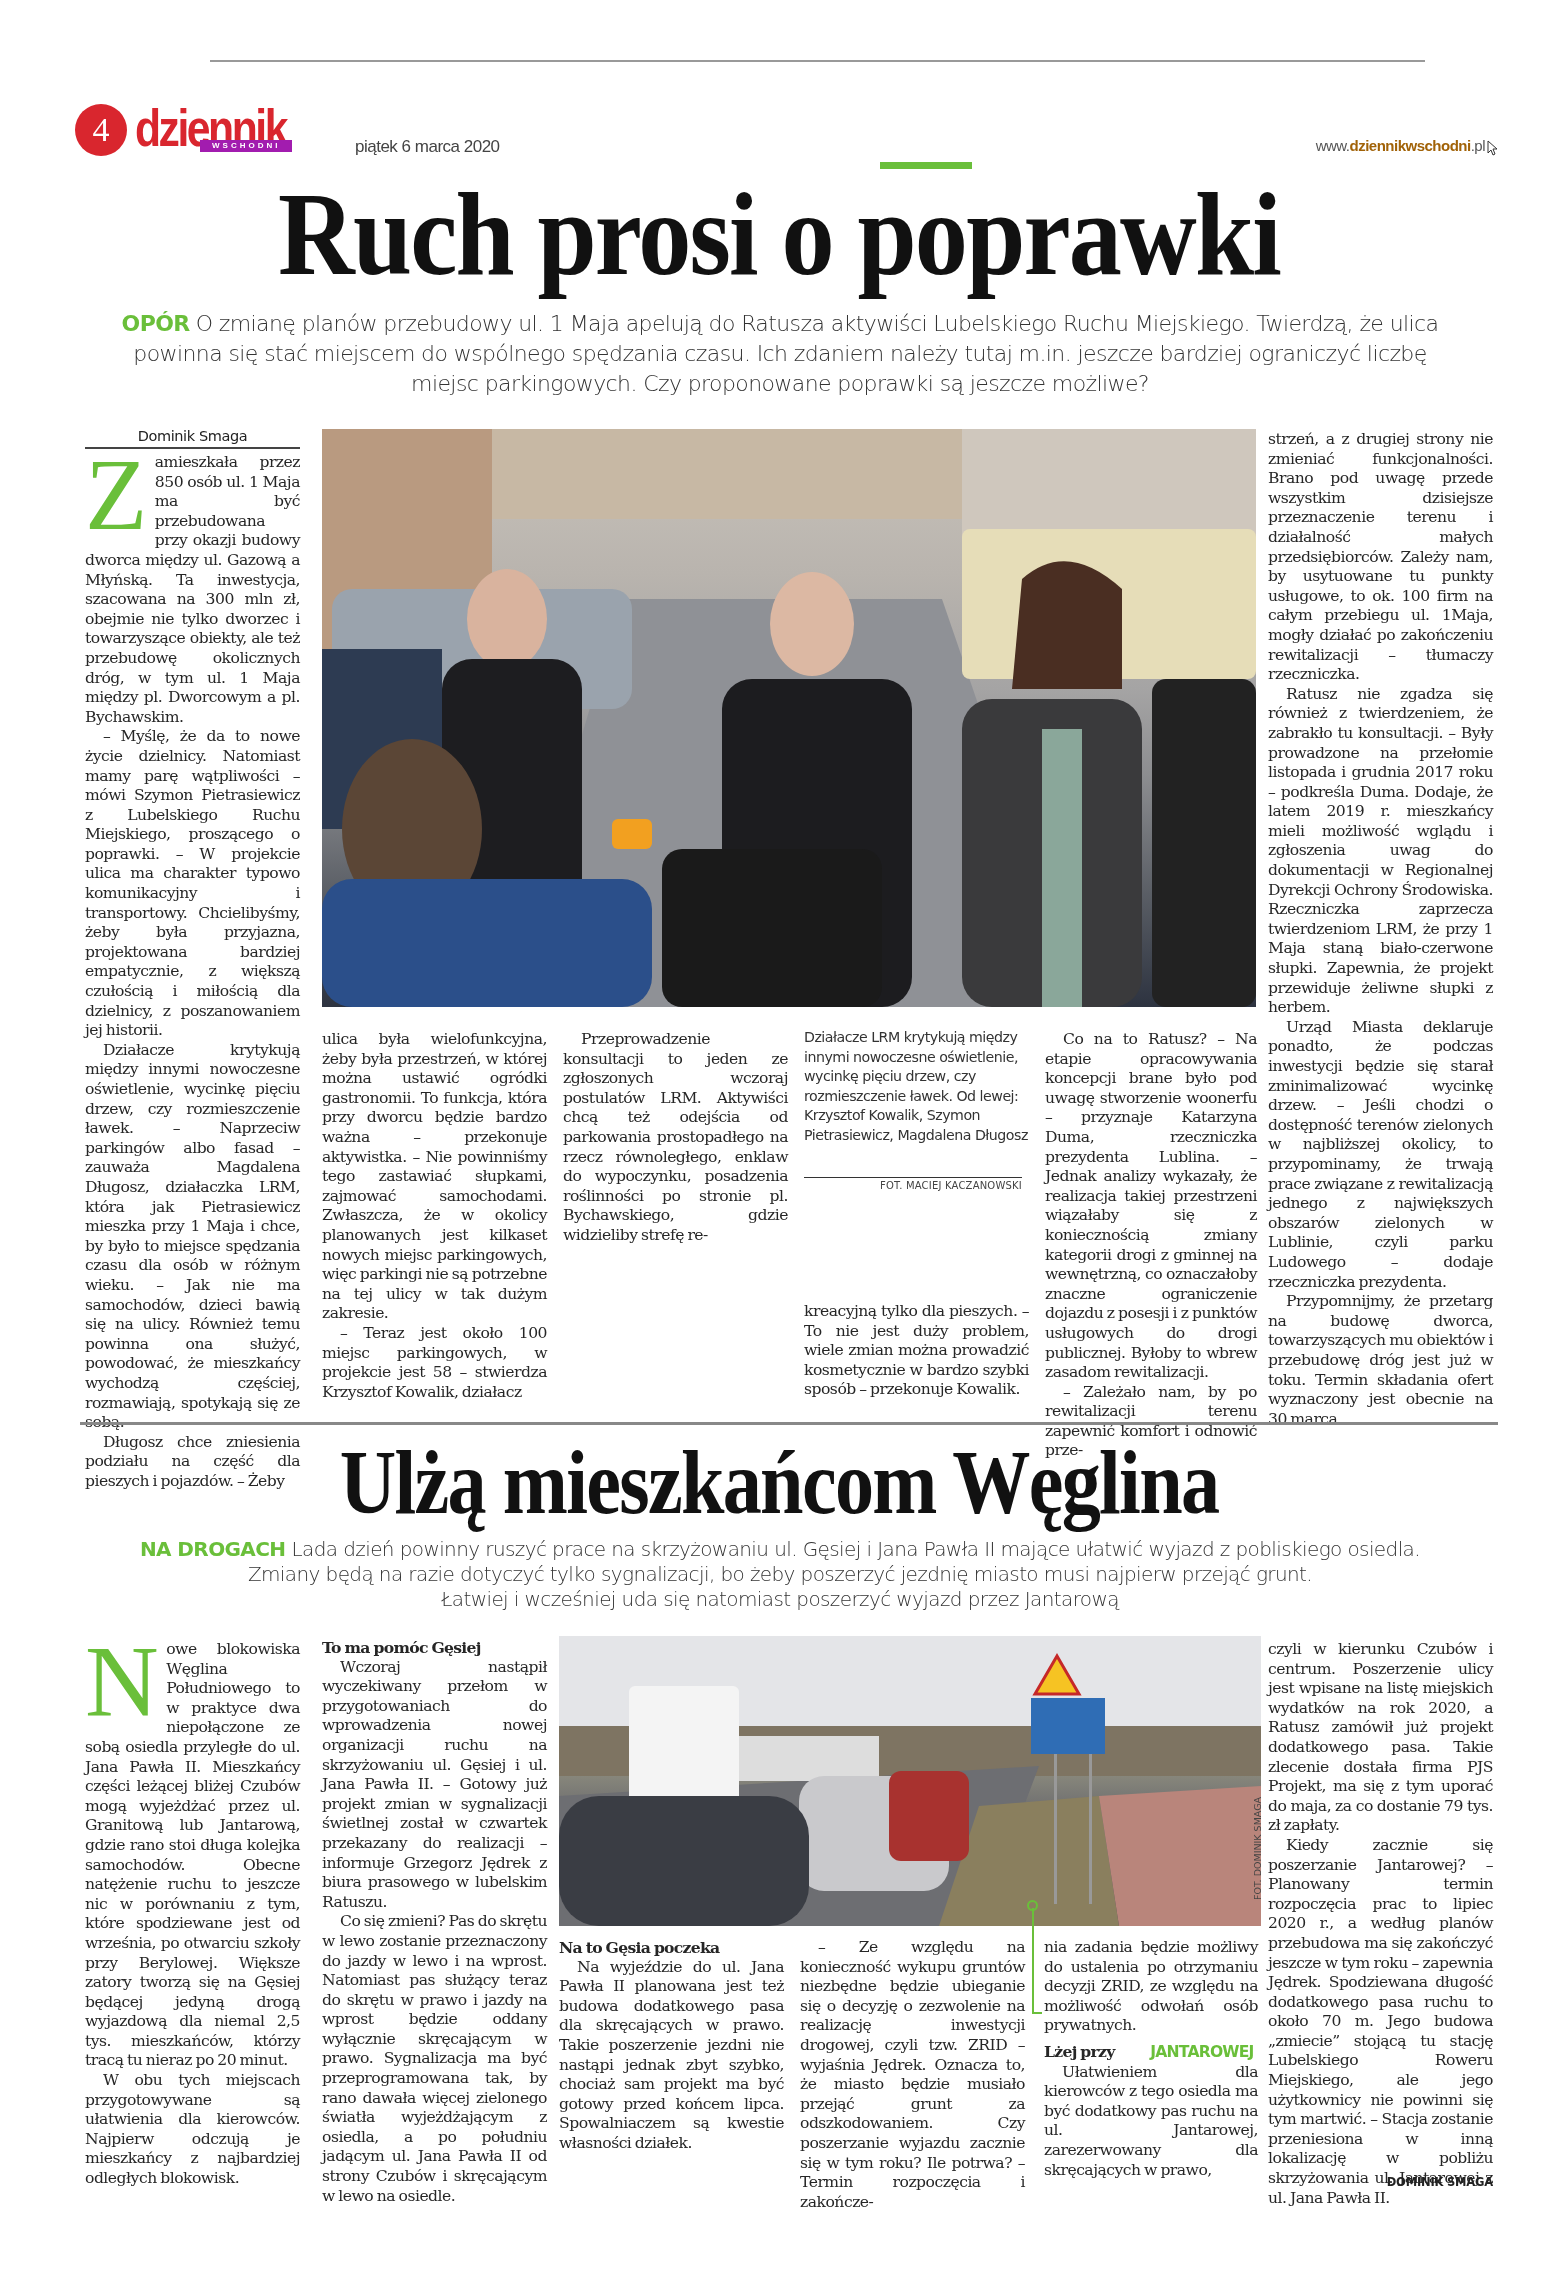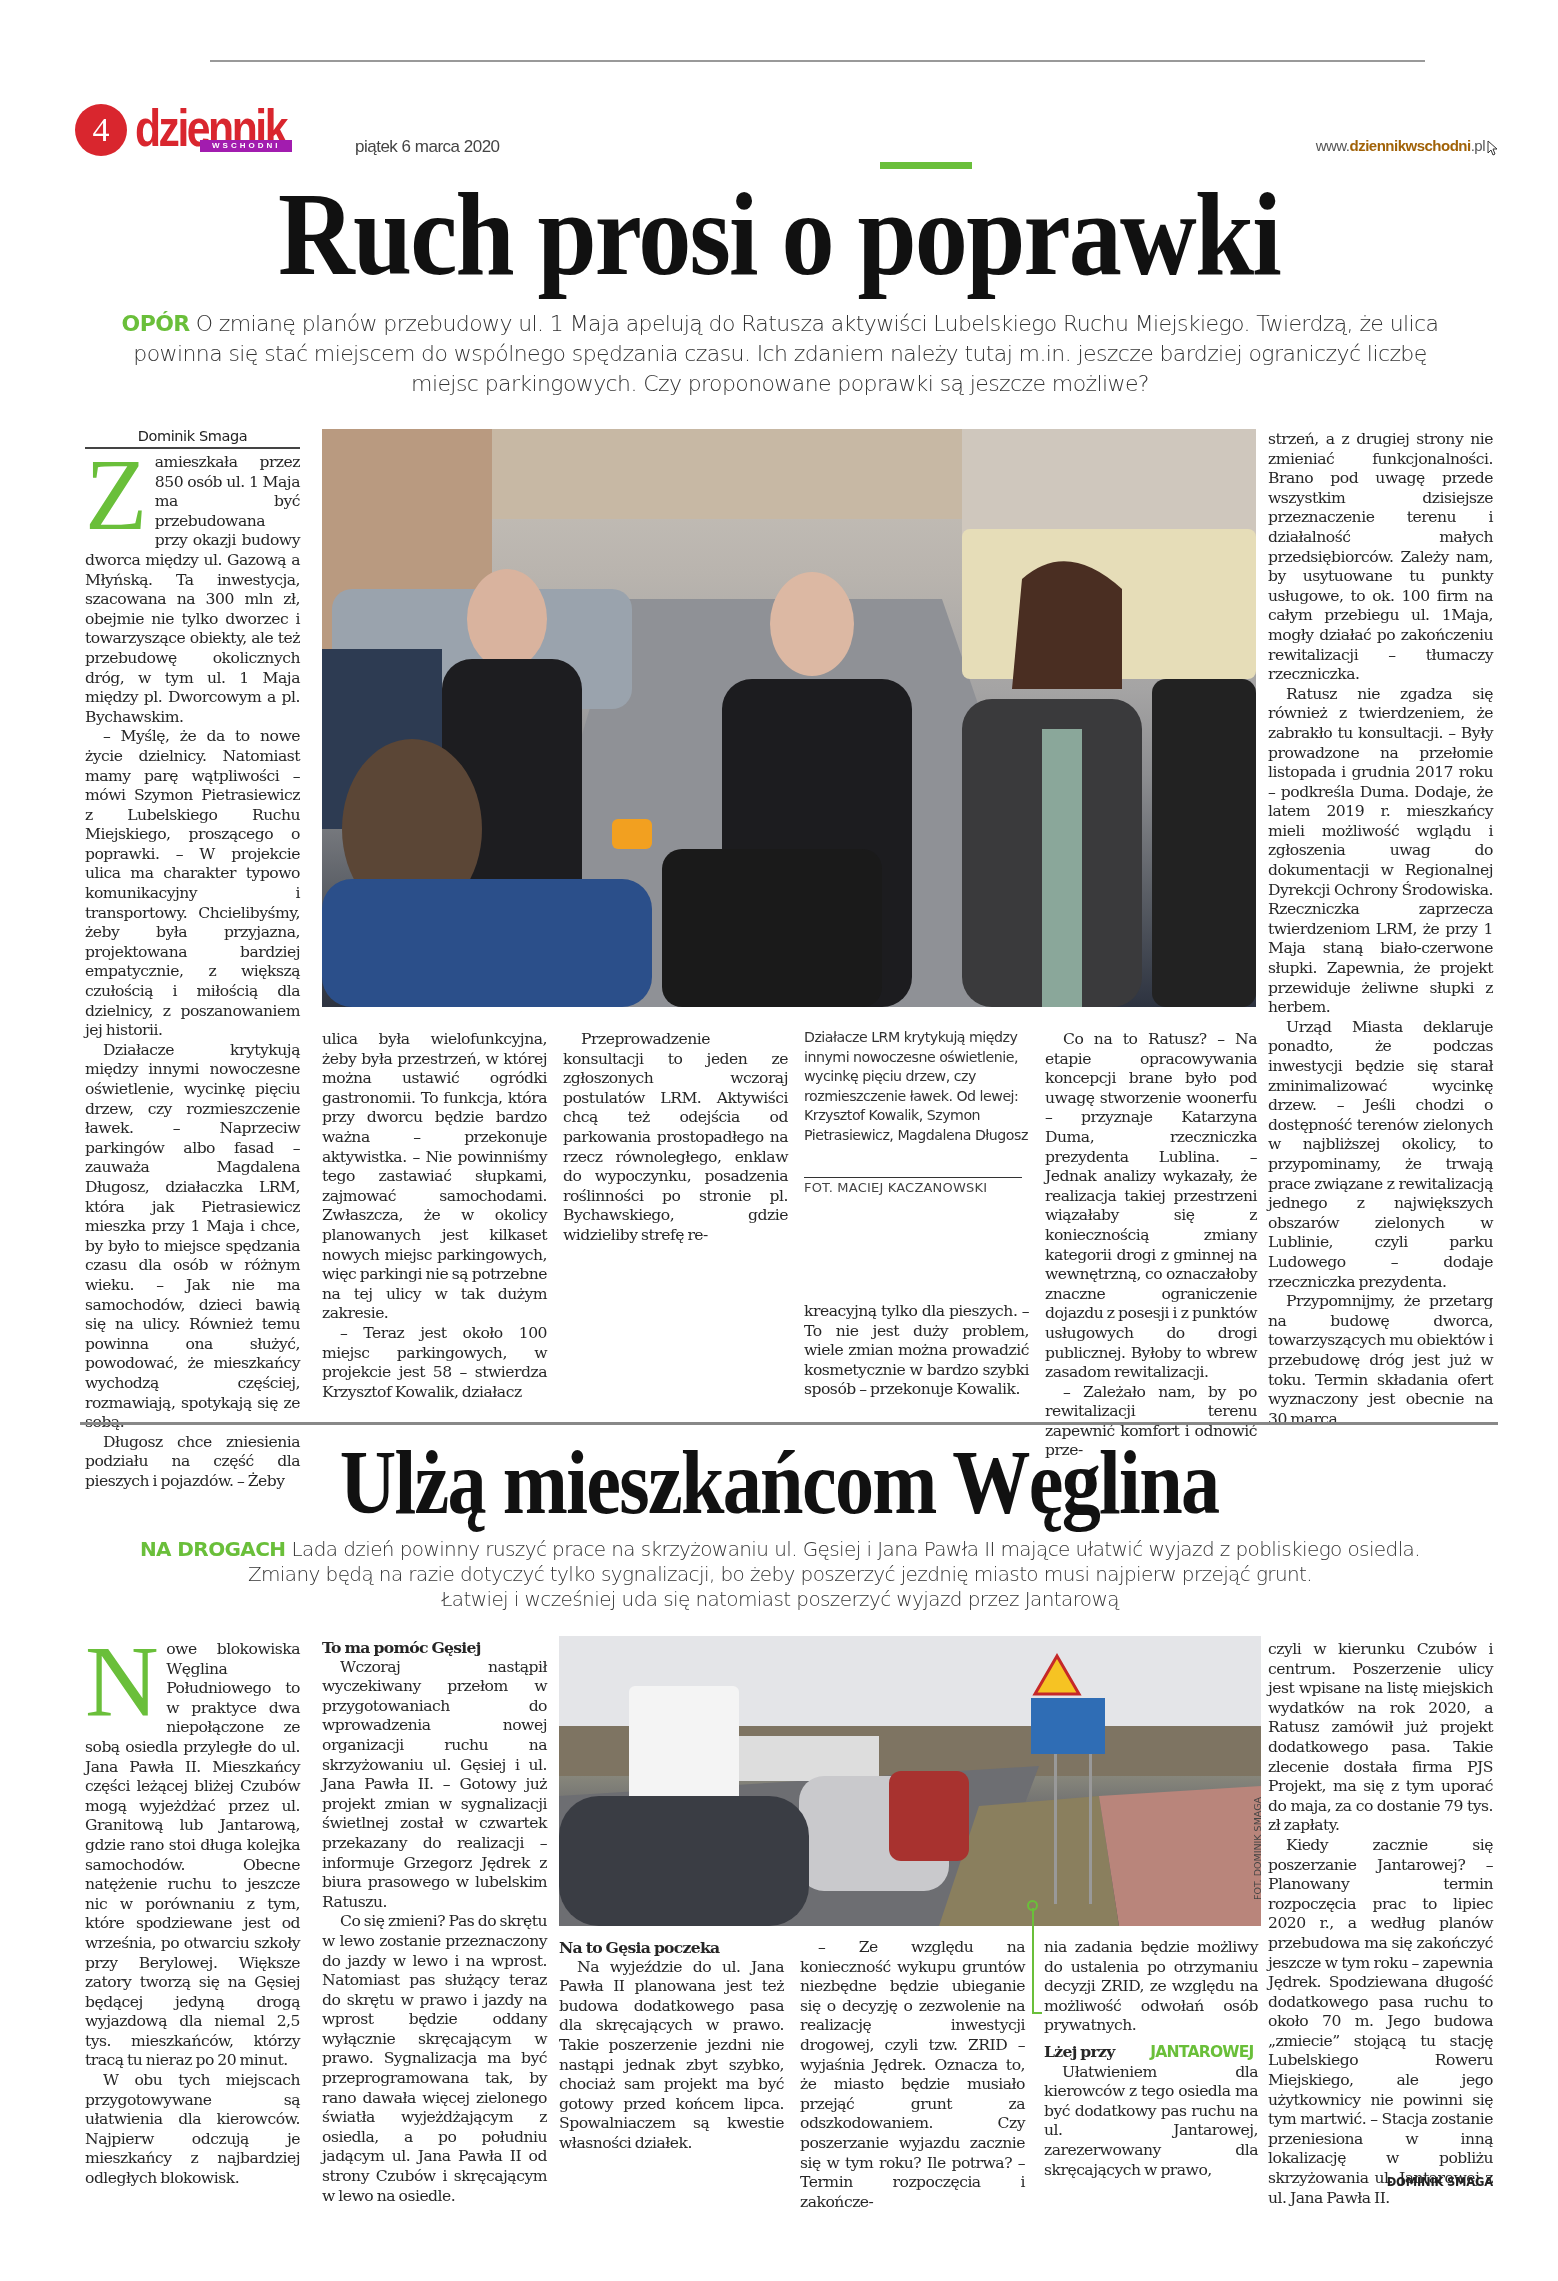--- a/index.html
+++ b/index.html
@@ -58,22 +58,22 @@
   
   .photo { position: absolute; overflow: hidden; }
   .photo1 { left: 322px; top: 429px; width: 934px; height: 578px;
     background: linear-gradient(180deg, #c9c3bb 0%, #b9b4ae 25%, #a5a4a4 45%, #8c8d90 60%, #5b5f66 80%, #2d3340 100%); }
   .photo2 { left: 559px; top: 1636px; width: 702px; height: 290px;
     background: linear-gradient(180deg, #e8e8ea 0%, #d9dbe0 30%, #8e8d7e 45%, #6e6e70 60%, #5f6063 80%, #3a3c40 100%); }
 
   .caption { position: absolute; left: 804px; top: 1028px; width: 225px;
     font-family: "DejaVu Sans", sans-serif; font-size: 14.2px; line-height: 19.6px; color: #333; letter-spacing: -0.5px; }
   .cap-rule { position: absolute; left: 804px; top: 1177px; width: 218px; height: 1px; background: #333; }
-  .credit { position: absolute; left: 804px; top: 1180px; width: 218px; text-align: left;
-    font-family: "DejaVu Sans", sans-serif; font-size: 13px; color: #444; letter-spacing: 0.2px; }
+  .credit { position: absolute; left: 804px; top: 1180px; width: 218px; text-align: right;
+    font-family: "DejaVu Sans", sans-serif; font-size: 10px; color: #444; letter-spacing: 0.2px; }
   .credit-v { position: absolute; left: 1252px; top: 1900px; width: 160px; transform-origin: left top;
     transform: rotate(-90deg); font-family: "DejaVu Sans", sans-serif; font-size: 9.5px; color: #444; }
 
   .divider { position: absolute; left: 80px; top: 1422px; width: 1418px; height: 3px; background: #888; }
 
   .green-line-v { position: absolute; left: 1032px; top: 1908px; width: 2px; height: 106px; background: #6abf3a; }
   .green-line-h { position: absolute; left: 1032px; top: 2012px; width: 10px; height: 2px; background: #6abf3a; }
   .green-dot { position: absolute; left: 1027px; top: 1900px; width: 11px; height: 11px; border: 2px solid #6abf3a; border-radius: 50%; }
   .jant { color: #6abf3a; font-family: "DejaVu Sans", sans-serif; font-weight: bold; letter-spacing: -0.8px; margin-left: 32px; }
 

